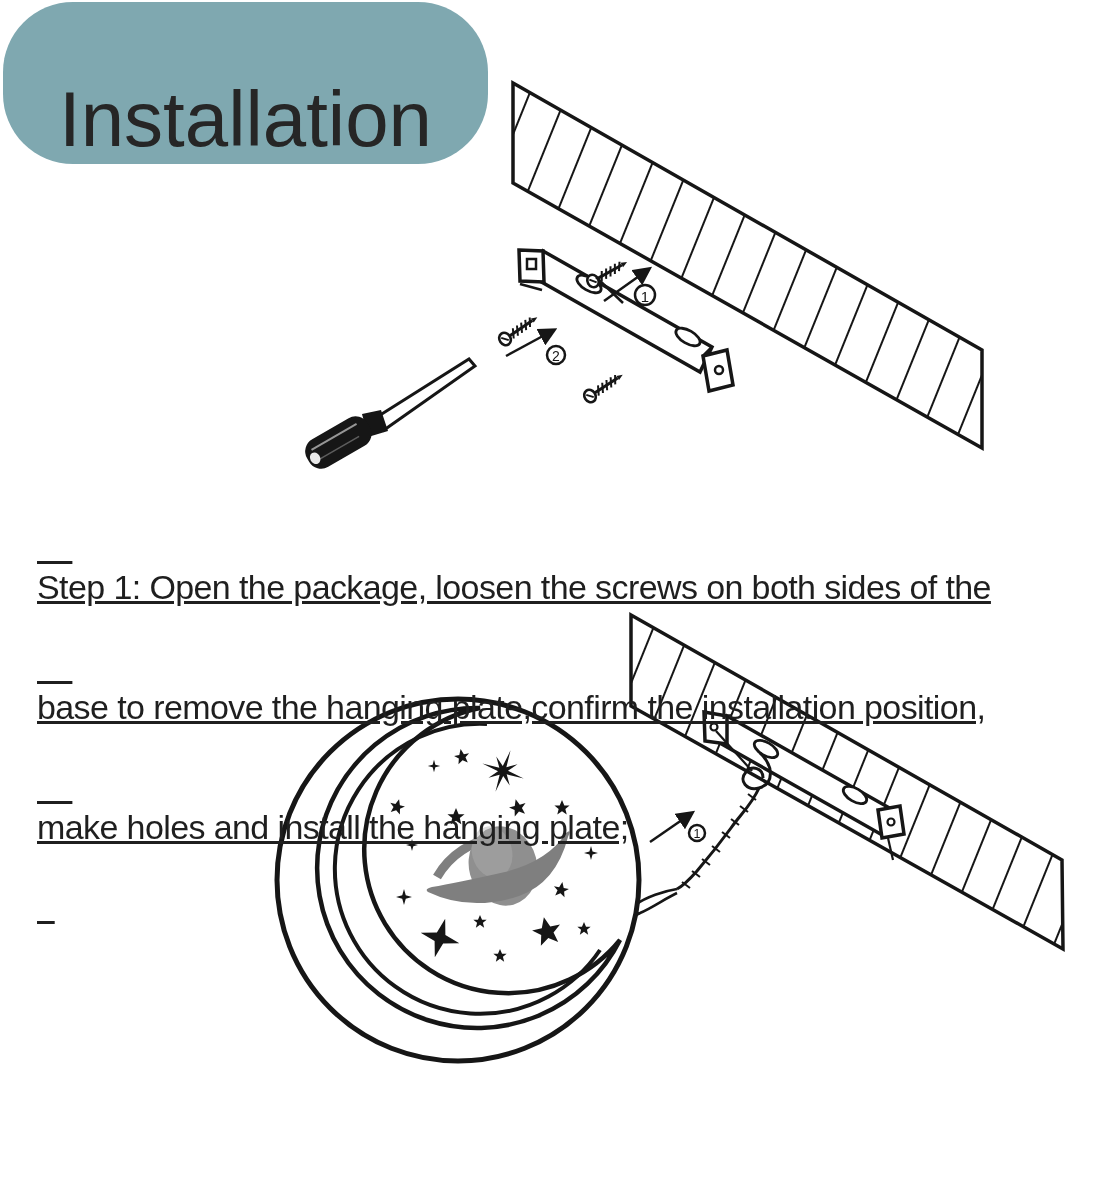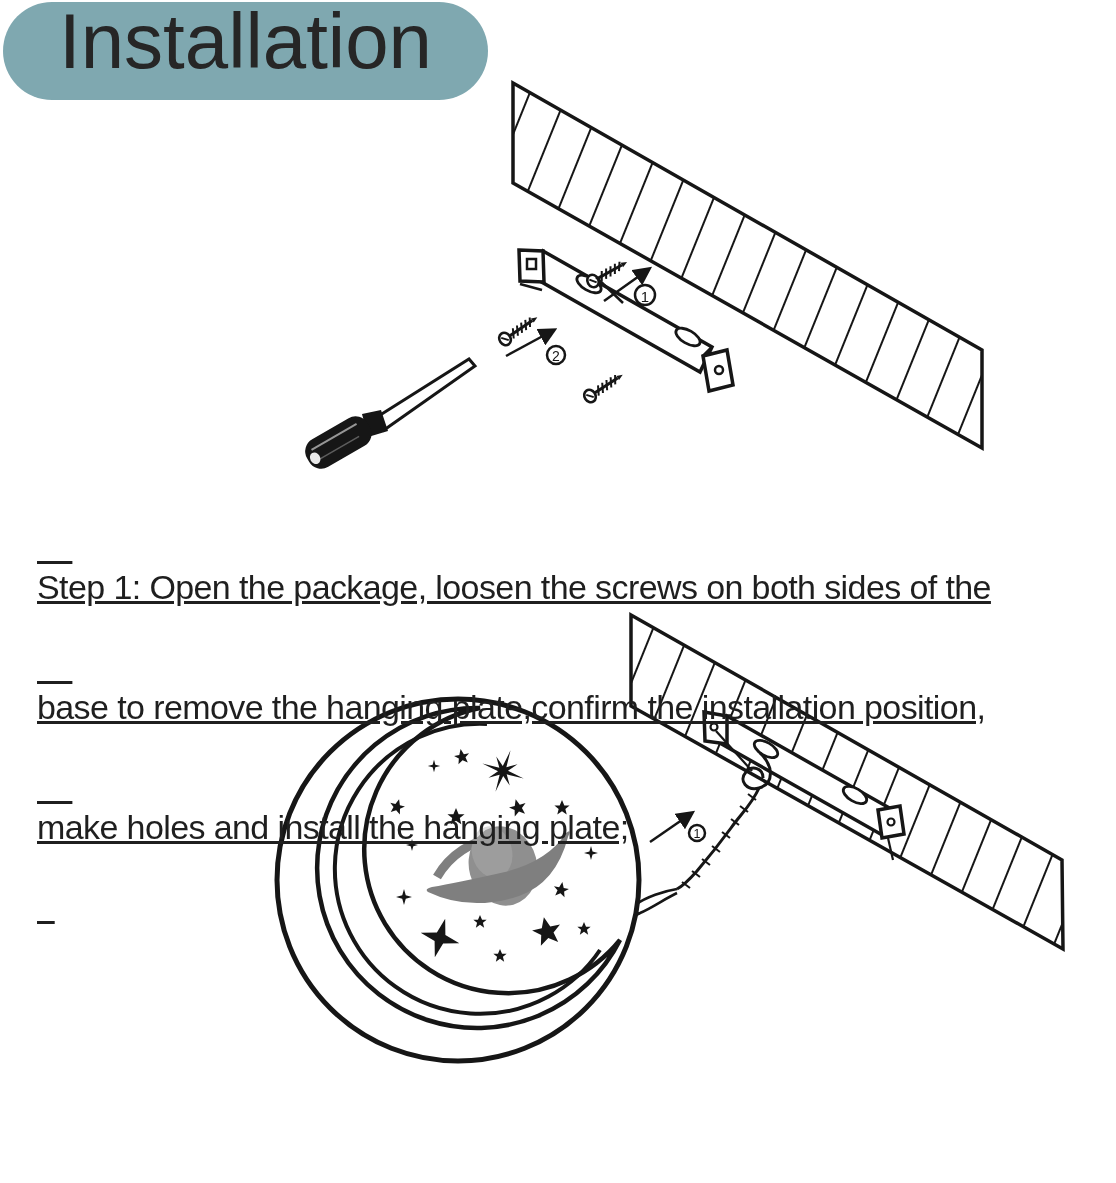--- a/index.html
+++ b/index.html
@@ -9,22 +9,22 @@
     --ink:#161616;
     --planet-gray:#8f8f8f;
     --ring-gray:#7f7f7f;
   }
   html,body{margin:0;padding:0;background:#fff;}
   .page{
     position:relative;width:1116px;height:1183px;background:#fff;overflow:hidden;
     font-family:"Liberation Sans",sans-serif;
   }
   .badge{
-    position:absolute;left:3px;top:2px;width:485px;height:98px;border-radius:70px;
-    background:var(--badge-bg);display:flex;align-items:flex-start;justify-content:center;
+    position:absolute;left:3px;top:2px;width:485px;height:162px;border-radius:70px;
+    background:var(--badge-bg);display:flex;align-items:flex-end;justify-content:center;
   }
   .badge-label{
     font-size:78px;color:var(--badge-text);letter-spacing:0;line-height:1;
     padding-bottom:6px;
   }
   .figures-svg{position:absolute;left:0;top:0;}
   .step-text{
     position:absolute;color:var(--text);font-size:34px;letter-spacing:-0.6px;
     white-space:pre;
     text-decoration:underline;

